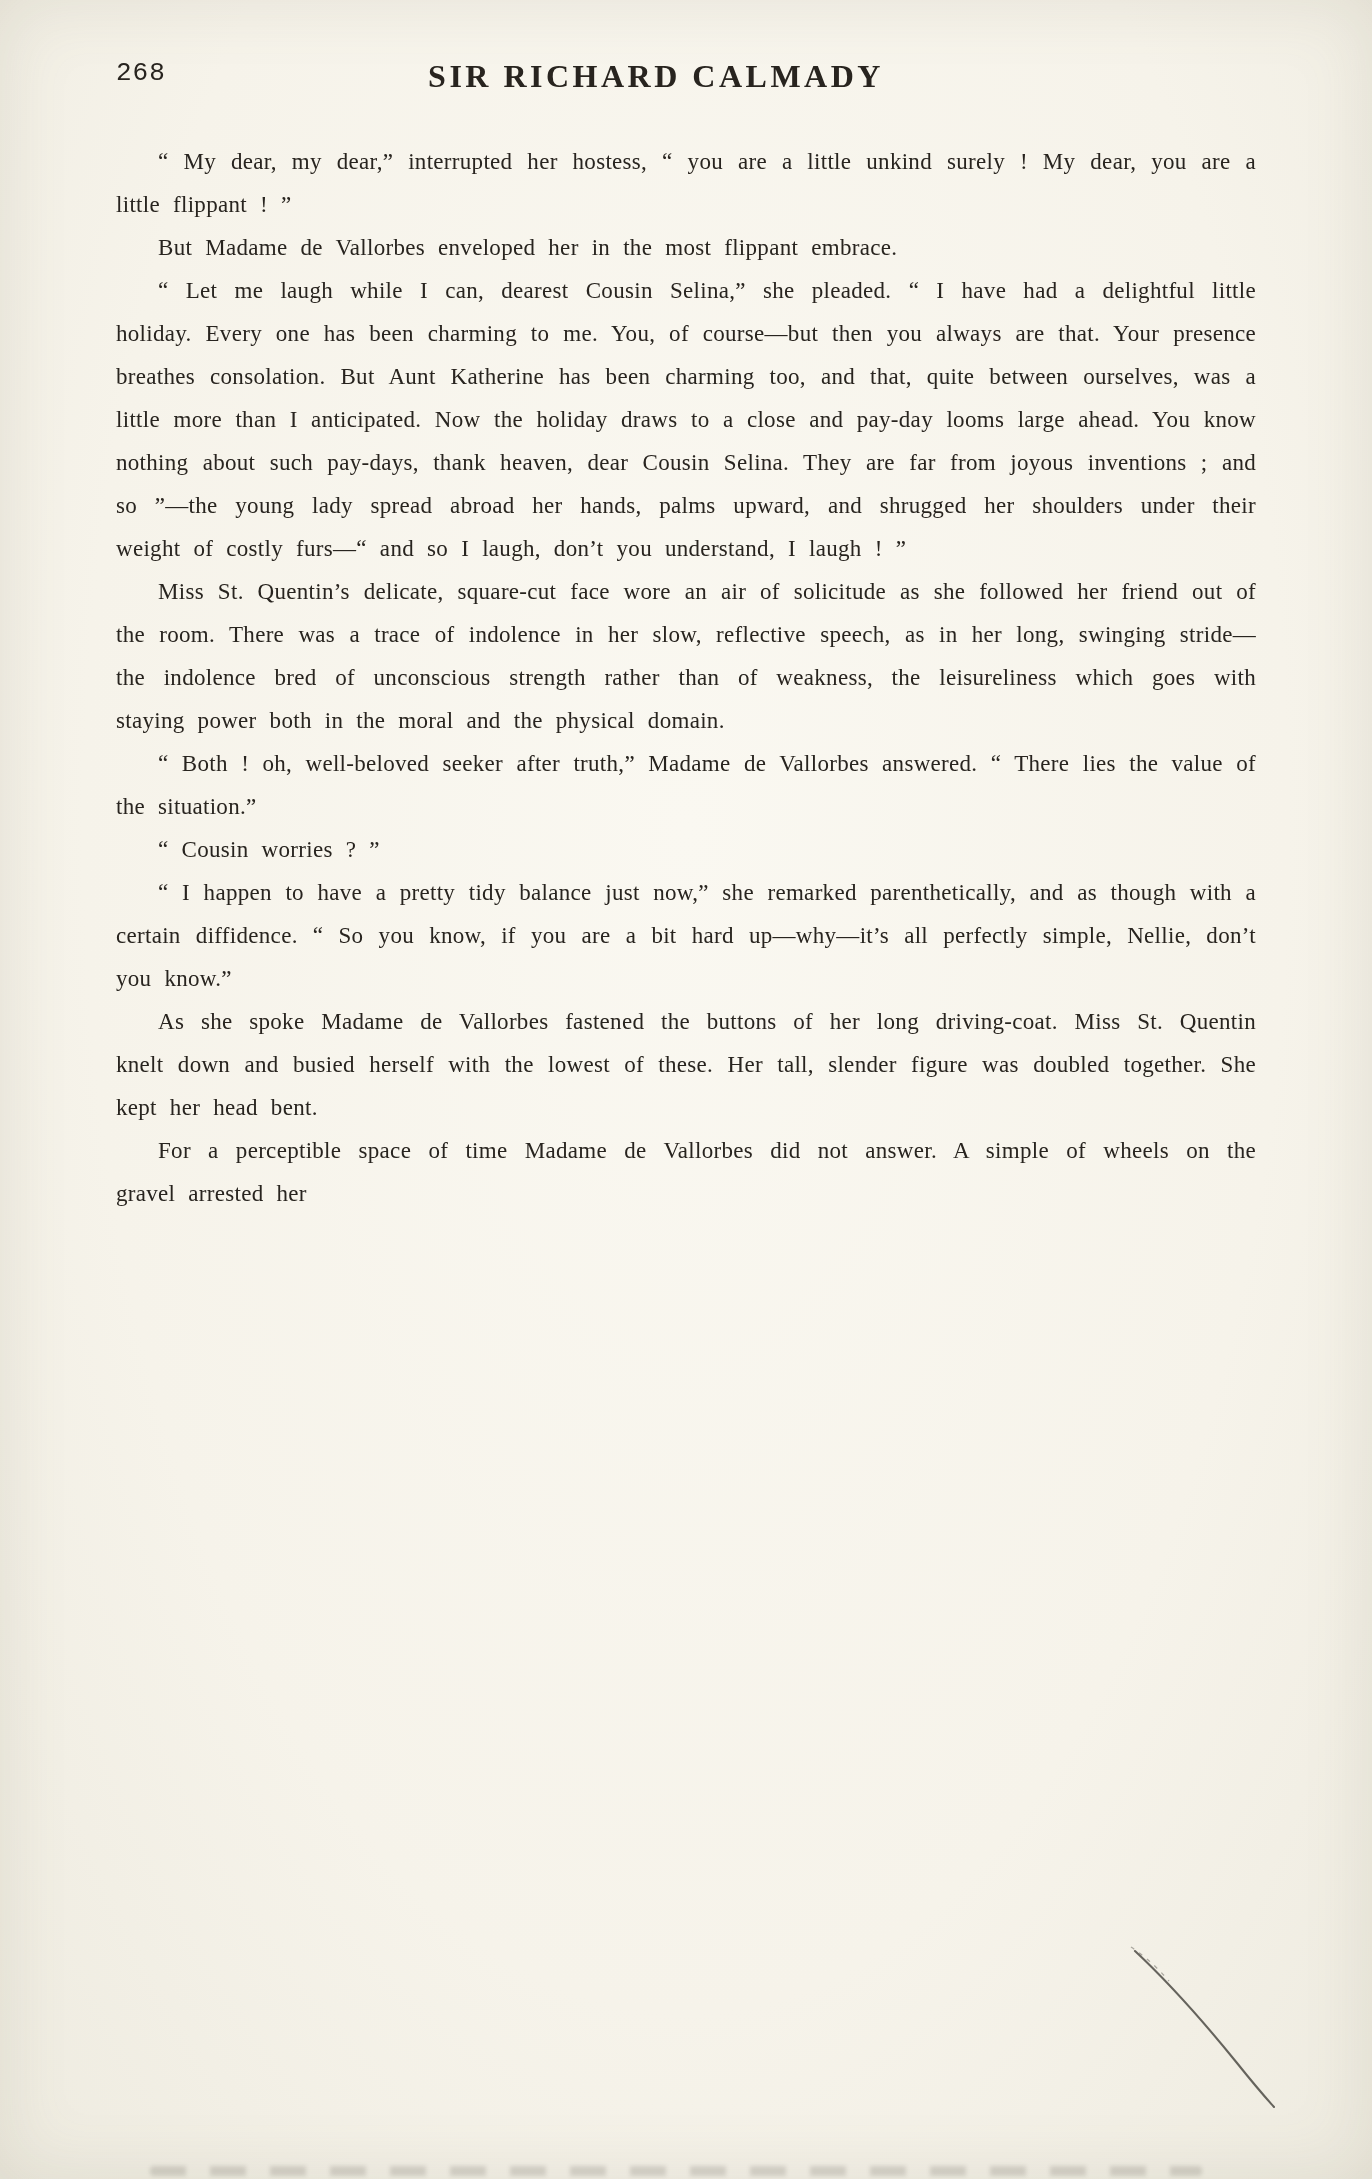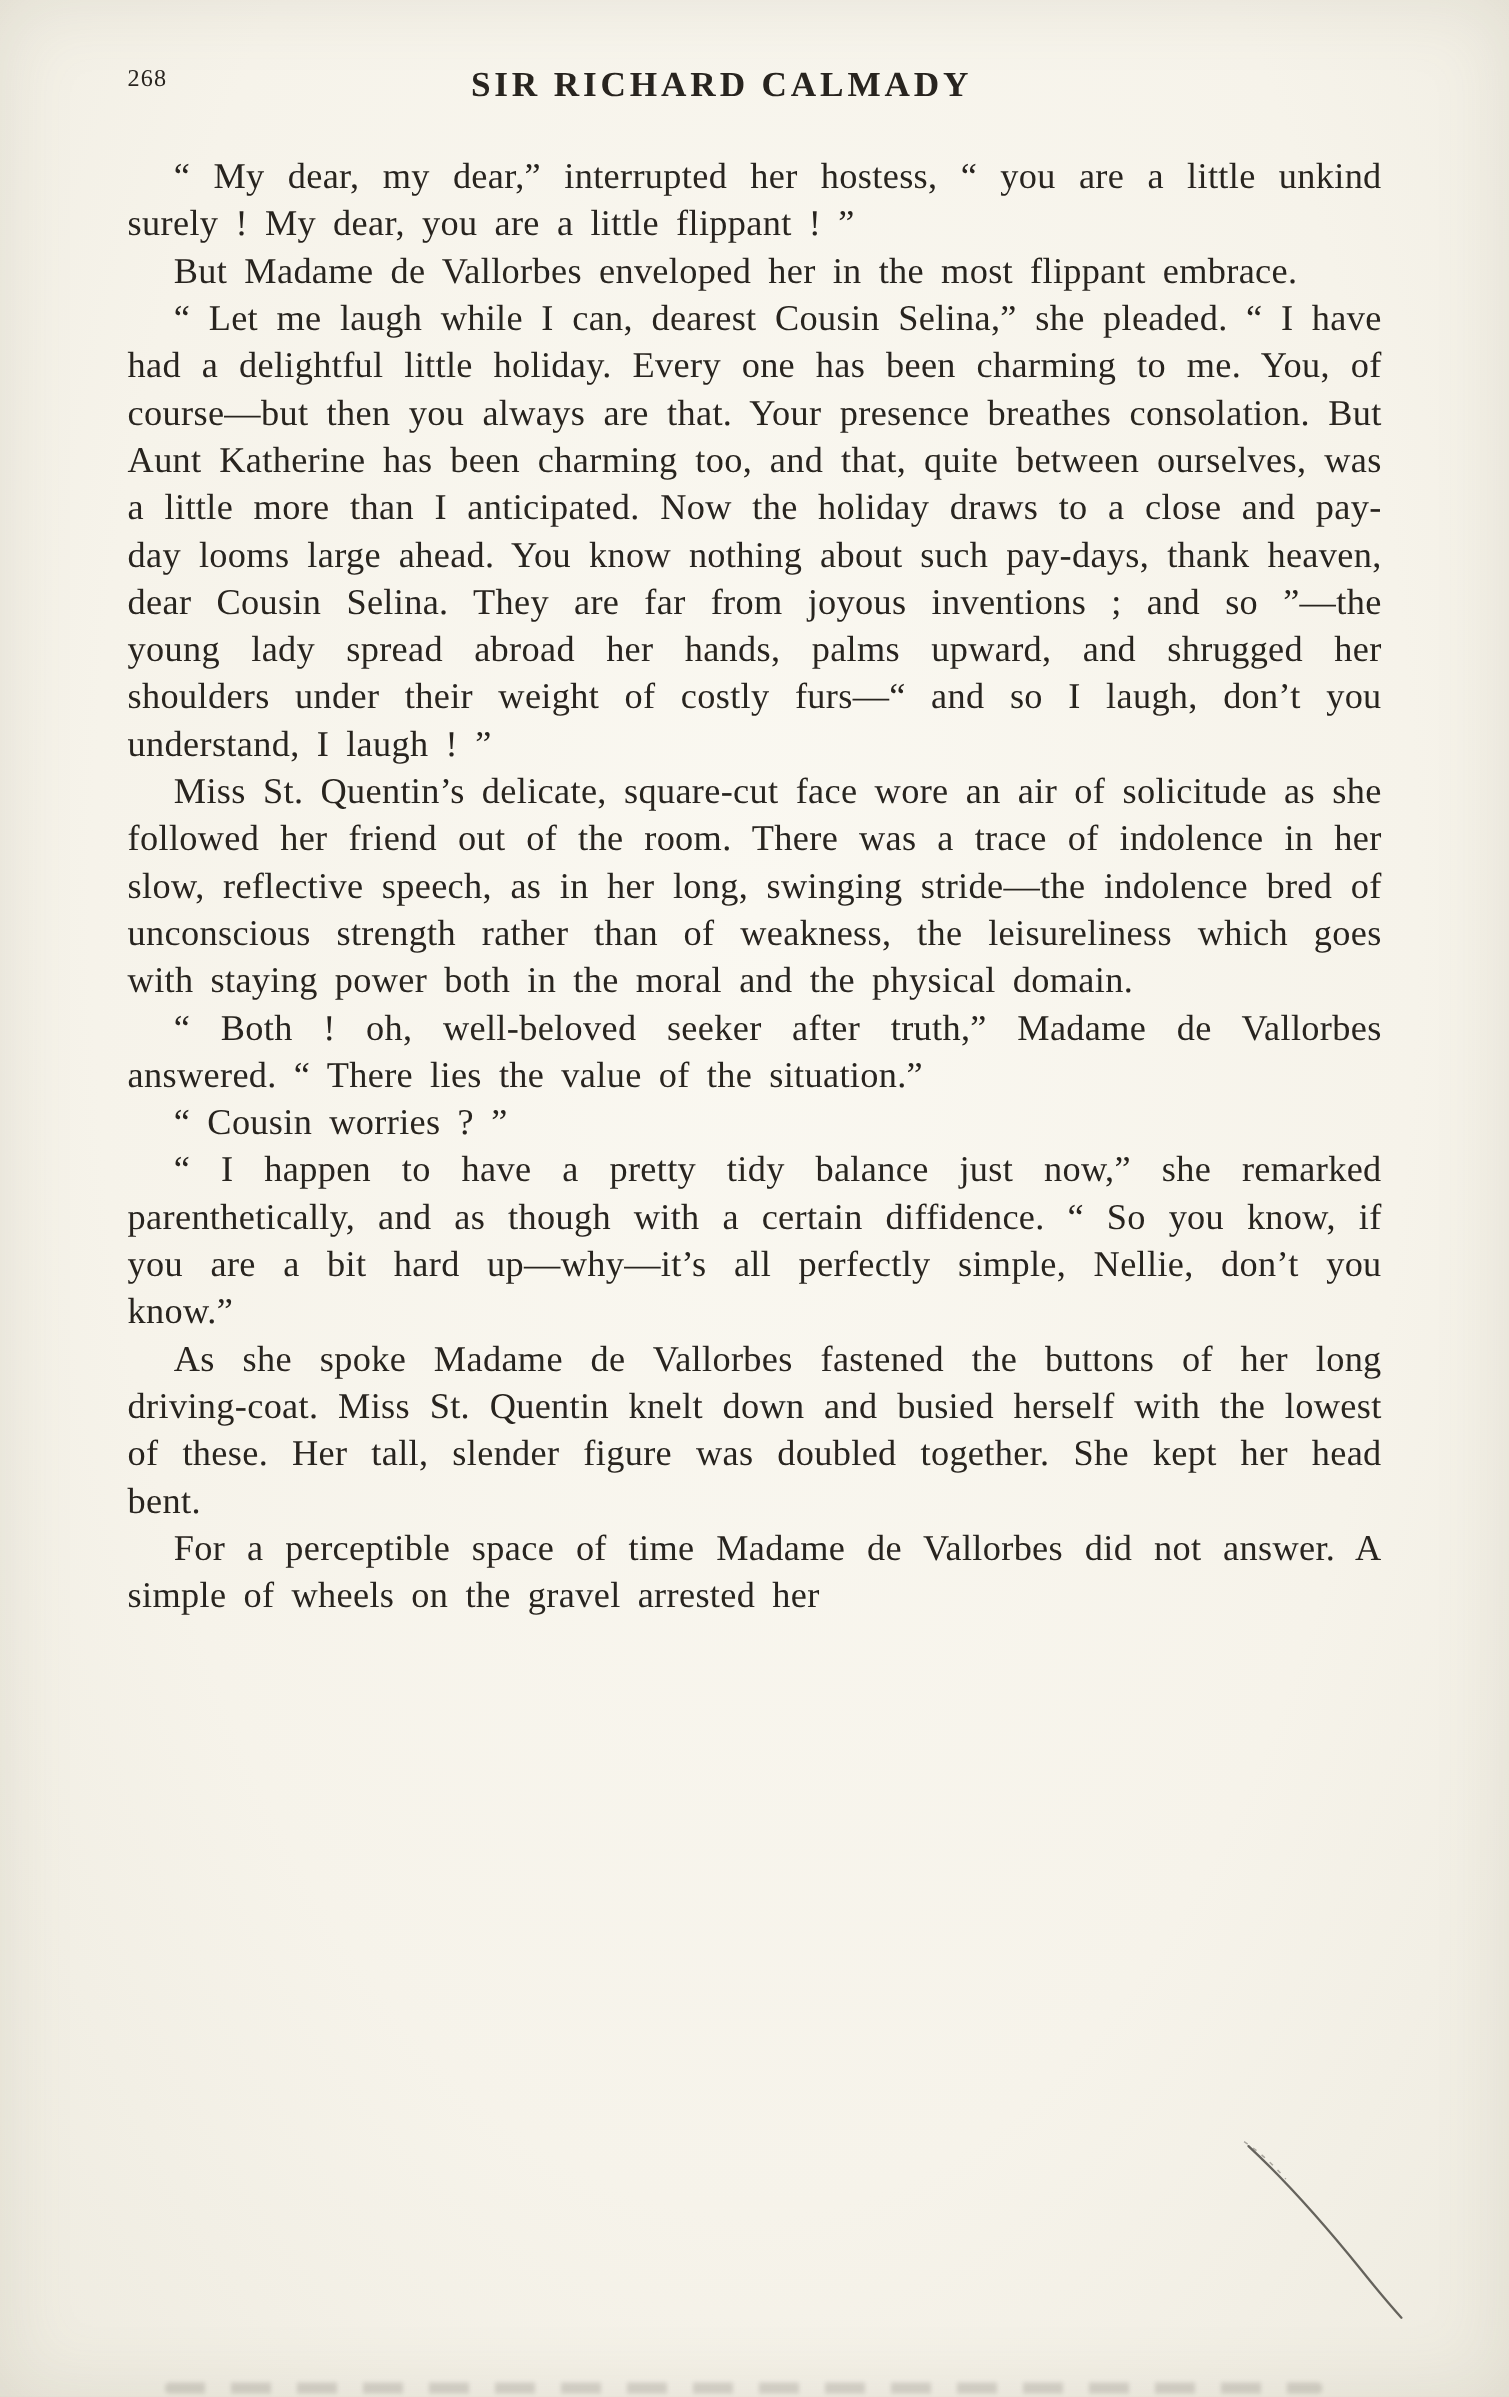--- a/index.html
+++ b/index.html
@@ -19,33 +19,34 @@
   }
   .page-header {
     position: relative;
     padding-top: 58px;
     height: 48px;
   }
   .page-number {
     position: absolute;
     left: 116px;
     top: 58px;
-    font-size: 22px;
+    font-size: 26px;
     letter-spacing: 1px;
+    font-family: Liberation Mono, monospace;
   }
   .running-title {
     text-align: center;
     font-size: 32px;
     font-weight: 700;
     letter-spacing: 3.5px;
     transform: translateX(-30px);
   }
   .text-block {
     margin: 34px 116px 0 116px;
-    font-size: 33px;
+    font-size: 23px;
     line-height: 43px;
     text-align: justify;
     word-spacing: 7px;
     letter-spacing: 0.3px;
   }
   .text-block p {
     margin: 0;
     text-indent: 42px;
   }
   .pen-stroke {

